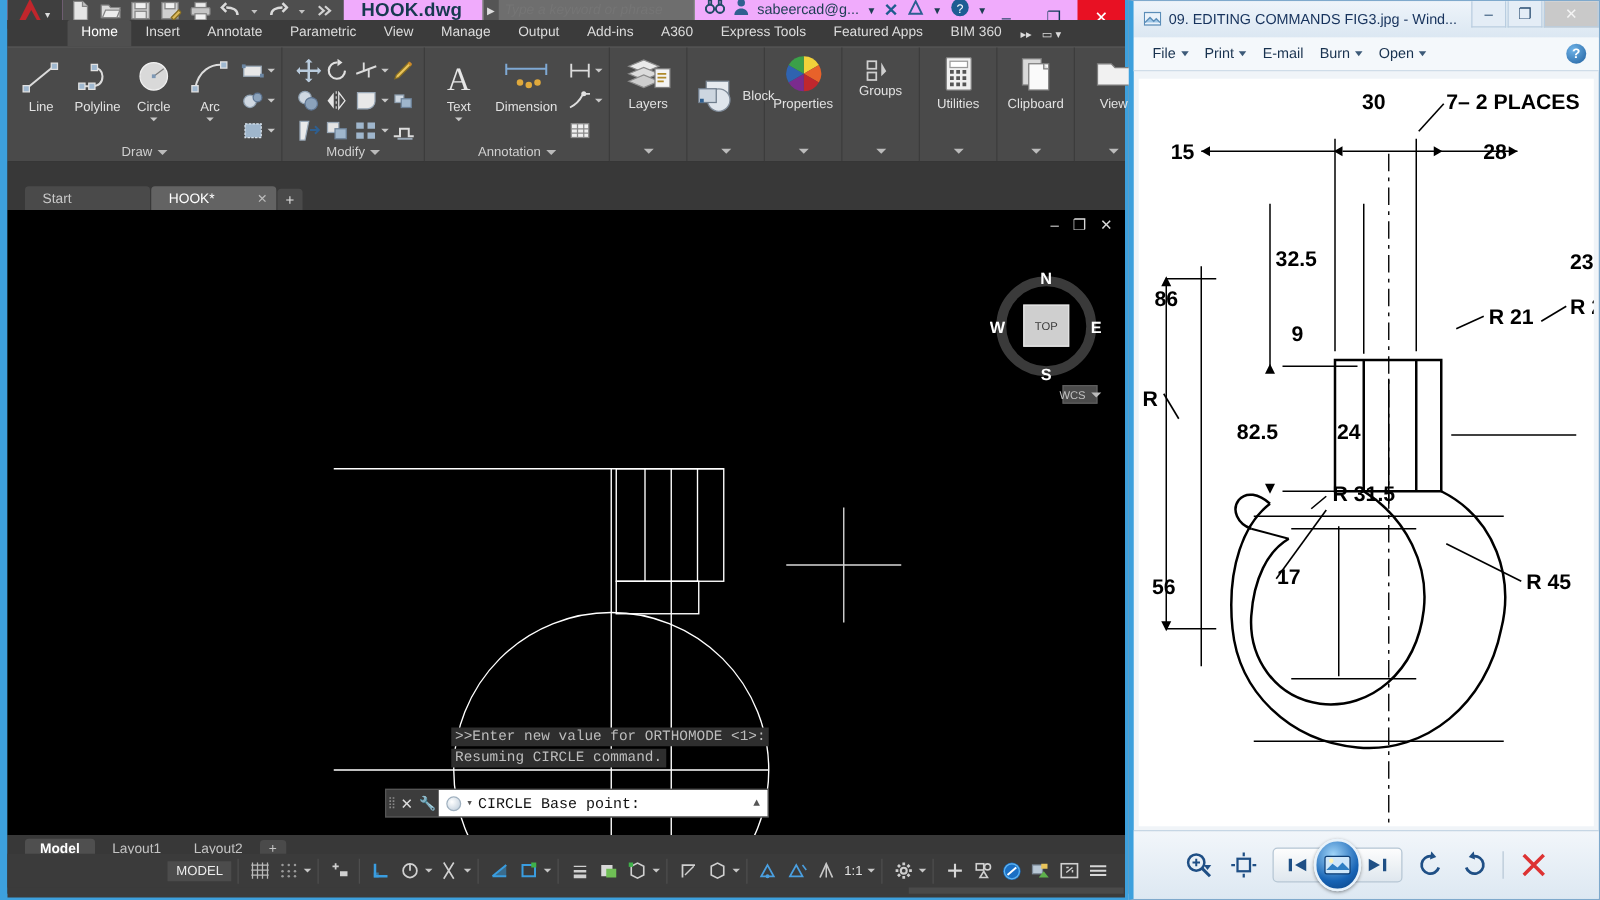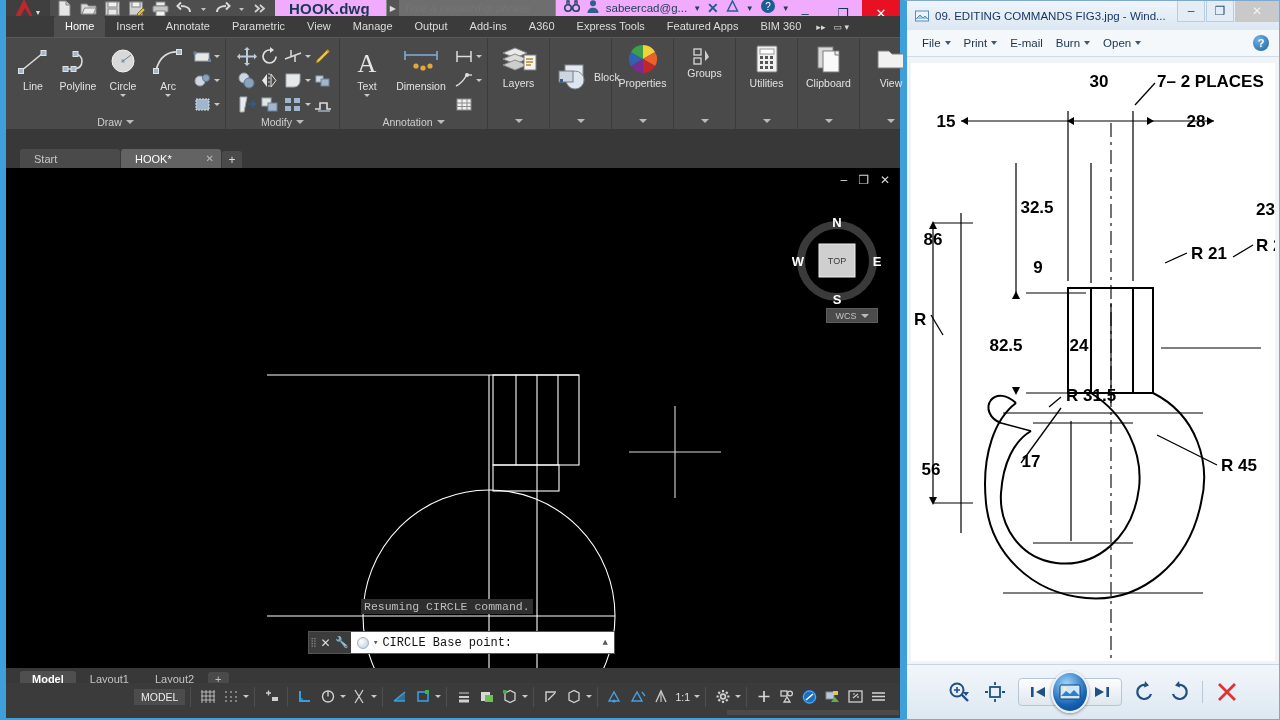--- a/index.html
+++ b/index.html
@@ -128,21 +128,21 @@
   }
 
   
   .canvas {
     position: relative; height: 500px; background: #000; overflow: hidden;
   }
   .docbtns { position: absolute; right: 10px; top: 5px; display: flex; gap: 11px;
              color: #d8d8d8; font-size: 12px; z-index: 6; }
   .viewcube { position: absolute; right: 18px; top: 46px; width: 90px; height: 92px; z-index: 5; }
   .wcs {
-    position: absolute; right: 22px; top: 140px; width: 52px; height: 15px;
+    position: absolute; right: 22px; top: 140px; width: 28px; height: 15px;
     background: #4b4b4b; border: 1px solid #5d5d5d; color: #c2c2c2;
     font-size: 9px; display: flex; align-items: center; justify-content: center; gap: 4px;
     z-index: 5;
   }
   .cmdhist {
     position: absolute; left: 355px; bottom: 52px; z-index: 6;
     font-family: "Liberation Mono", monospace; font-size: 11.5px;
   }
   .cmdhist div { background: #2e2e2e; color: #bdbdbd; padding: 1px 3px; margin-bottom: 2px; display: inline-block; }
   .cmdline {
@@ -789,21 +789,21 @@
           <text x="6" y="52" font-size="13" fill="#ffffff" text-anchor="middle" font-weight="bold" font-family="Liberation Sans">W</text>
         </svg>
       </div>
 
       <div class="wcs">
         <span>WCS</span>
         <span class="caret-d"></span>
       </div>
 
       <div class="cmdhist">
-        <br>
+        <div>&gt;&gt;Enter new value for ORTHOMODE &lt;1&gt;:</div><br>
         <div>Resuming CIRCLE command.</div>
       </div>
 
       <div class="cmdline">
         <div class="cmd-grip">⣿</div>
         <div class="cmd-x">✕</div>
         <div class="cmd-wr">🔧</div>
         <div class="cmd-inp">
           <span class="cmd-bulb"></span>
           <span style="color:#555;font-size:9px">▾</span>

